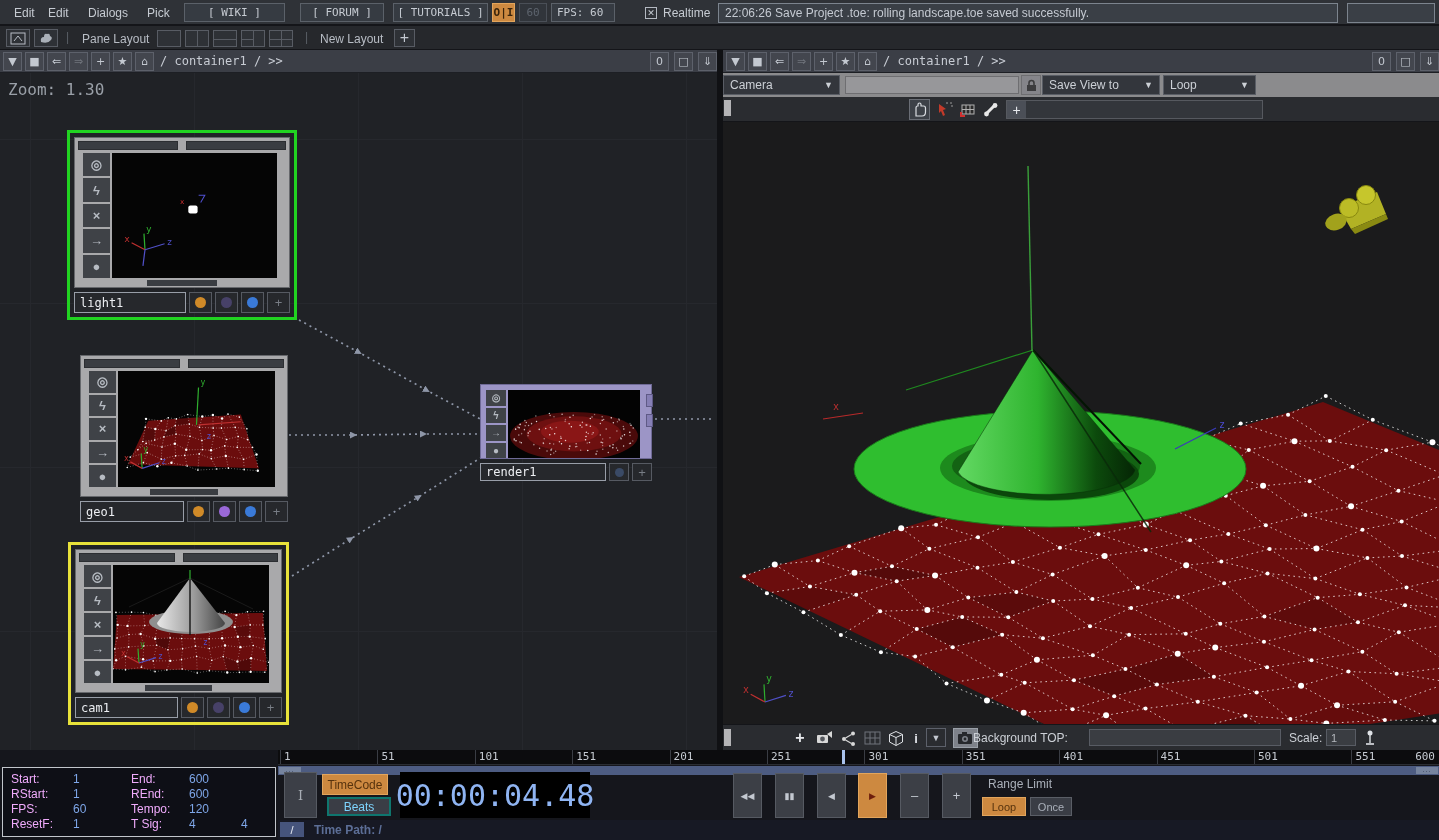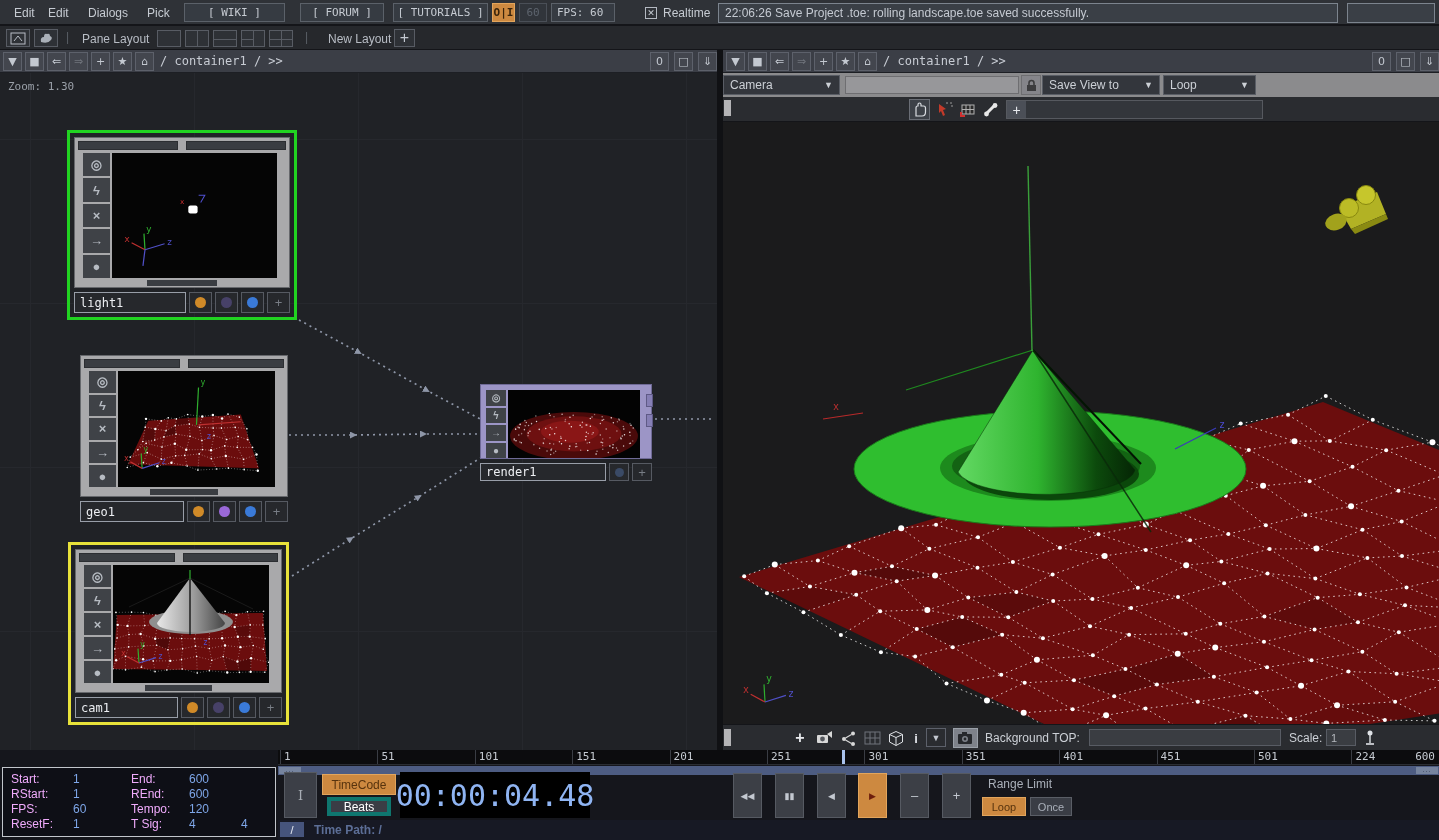--- a/index.html
+++ b/index.html
@@ -24,21 +24,21 @@
 
 .phdr{position:absolute;left:0;top:0;height:23px;width:100%;background:#3b3e46;border-bottom:1px solid #1d1f24}
 .pbtn{position:absolute;top:2px;width:19px;height:19px;background:#43464e;border:1px solid #5d616b;color:#c3c8d0;font-size:11px;display:flex;align-items:center;justify-content:center;font-family:"DejaVu Sans",sans-serif}
 .pbtn.dim{color:#70747c}
 .ppath{position:absolute;left:160px;top:4px;font-family:"DejaVu Sans Mono",monospace;font-size:12px;color:#c8ccd4}
 
 #leftpane{position:absolute;left:0;top:50px;width:717px;height:700px;background:#202226}
 #divider{position:absolute;left:717px;top:50px;width:6px;height:700px;background:#101114}
 #rightpane{position:absolute;left:723px;top:50px;width:716px;height:700px;background:#1b1b1c}
 #network{position:absolute;left:0;top:23px;width:717px;height:677px;background-color:#202226;background-image:linear-gradient(#26282d 1px,transparent 1px),linear-gradient(90deg,#26282d 1px,transparent 1px);background-size:164px 164px;background-position:30px 66px;overflow:hidden}
-#zoomlabel{position:absolute;left:8px;top:7px;font-family:"DejaVu Sans Mono",monospace;font-size:11px;color:#9aa0a8}
+#zoomlabel{position:absolute;left:8px;top:7px;font-family:"DejaVu Sans Mono",monospace;font-size:16px;color:#9aa0a8}
 #wires{position:absolute;left:0;top:0;pointer-events:none}
 
 .nodewrap{position:absolute;border:3px solid transparent;padding:4px;display:flex;flex-direction:column}
 .node{flex:1;background:#a9a9ab;border:1px solid #66686c;padding:3px 3px 0 3px;display:flex;flex-direction:column}
 .ntabs{display:flex;gap:8px;height:9px;margin-bottom:3px}
 .ntab{flex:1;background:#3a3d42;border:1px solid #2c2e32}
 .nbody{flex:1;display:flex;padding-left:5px}
 .nicons{width:27px;display:flex;flex-direction:column;gap:2px;margin-right:2px}
 .icell{flex:1;background:#3f4247;color:#b7bcc3;display:flex;align-items:center;justify-content:center;font-size:13px;font-weight:bold}
 .nview{flex:1;background:#060606;margin-right:9px;position:relative;overflow:hidden}
@@ -84,22 +84,22 @@
 .playhead{position:absolute;top:0;width:3px;height:15px;background:#a9c2ec}
 #hscroll{position:absolute;left:278px;top:16px;width:1161px;height:9px;background:#4d5c82}
 .grip{position:absolute;top:1px;width:22px;height:7px;background:#76849f;color:#2e3650;font-size:7px;line-height:6px;text-align:center;letter-spacing:1px}
 #infopanel{position:absolute;left:2px;top:17px;width:274px;height:70px;background:#0e0f16;border:1px solid #c2c6cc;padding:4px 0 0 8px}
 .inforow{height:15px;font-size:12px}
 .inforow .l{display:inline-block;color:#f0abfc}
 .inforow .v{display:inline-block;color:#7ea6e8}
 .l1{width:62px}.v1{width:58px}.l2{width:58px}.v2{width:52px}
 #ibutton{position:absolute;left:284px;top:22px;width:33px;height:46px;background:#3c3f47;border:1px solid #565a62;color:#a8adb5;font-family:"DejaVu Serif",serif;font-size:13px;display:flex;align-items:center;justify-content:center}
 .modebtn{position:absolute;font-size:12px;display:flex;align-items:center;justify-content:center}
-#timecodebtn{left:322px;top:24px;width:74px;height:21px;background:#cd8940;border:1px solid #e2a55c;color:#57330d}
-#beatsbtn{left:327px;top:47px;width:64px;height:19px;background:#3a3d45;border:4px solid #0f766e;color:#ffffff}
+#timecodebtn{left:322px;top:24px;width:66px;height:21px;background:#cd8940;border:1px solid #e2a55c;color:#57330d}
+#beatsbtn{left:327px;top:47px;width:64px;height:19px;background:#3a3d45;border:2px solid #0f766e;color:#7dd3fc}
 .bigdisplay{position:absolute;top:22px;height:46px;background:#000;color:#8fb4f2;font-family:"DejaVu Sans Mono",monospace;font-size:30px;display:flex;align-items:center;justify-content:center}
 .playbtn{position:absolute;top:23px;width:29px;height:45px;background:#3c3f46;border:1px solid #565a62;color:#c3c8d0;display:flex;align-items:center;justify-content:center;font-size:9px}
 .playbtn.on{background:#cd8940;border-color:#e2a55c;color:#6e1e0c}
 #rangelabel{position:absolute;left:988px;top:27px;font-size:12px;color:#aab0ba}
 .loopbtn{position:absolute;top:47px;height:19px;font-size:11px;display:flex;align-items:center;justify-content:center}
 #loopbtn{left:982px;width:44px;background:#cd8940;border:1px solid #e2a55c;color:#57330d}
 #oncebtn{left:1030px;width:42px;background:#3a3d45;border:1px solid #5a5e66;color:#aab0ba}
 #timepathbar{position:absolute;left:278px;top:70px;width:1161px;height:20px;background:#171924}
 #tpchip{position:absolute;left:2px;top:2px;width:24px;height:15px;background:#46547c;color:#e8ecf4;font-size:11px;display:flex;align-items:center;justify-content:center}
 #tplabel{position:absolute;left:36px;top:3px;font-size:12px;font-weight:bold;color:#5c6e96}
@@ -147,21 +147,21 @@
     </span>
   <span class="laybtn" style="left:241px">
       <span class="v"></span>
       <span class="hl"></span>
     </span>
   <span class="laybtn" style="left:269px">
       <span class="v"></span>
       <span class="h"></span>
     </span>
   <span class="tsep" style="left:305px">|</span>
-  <span class="tlabel" style="left:328px">New Layout</span>
+  <span class="tlabel" style="left:320px">New Layout</span>
   <span class="tbtn" style="left:394px;width:21px">+</span>
 </div>
 
 <div id="leftpane">
   <div class="phdr">
     <span class="pbtn" style="left:3px">▼</span>
     <span class="pbtn" style="left:25px">■</span>
     <span class="pbtn" style="left:47px">⇐</span>
     <span class="pbtn dim" style="left:69px">⇒</span>
     <span class="pbtn" style="left:91px">+</span>
@@ -1591,21 +1591,21 @@
     <span class="vpbtn" style="left:187px;top:4px;width:12px;height:18px;color:#dfe2e6;font-weight:bold;font-size:13px">i</span>
     <span class="ddmini" style="left:203px;top:3px">▼</span>
     <span class="dispbtn" style="left:230px;top:3px">
       <svg width="18" height="14">
           <rect x="1" y="3" width="14" height="10" rx="1" fill="#26282c"></rect>
           <rect x="5" y="1" width="5" height="3" fill="#26282c"></rect>
           <circle cx="8" cy="8" r="3" fill="#7e828a"></circle>
           <circle cx="8" cy="8" r="1.4" fill="#26282c"></circle>
         </svg>
     </span>
-    <span class="lbl" style="left:262px">Background TOP:</span>
+    <span class="lbl" style="left:250px">Background TOP:</span>
     <span class="infield" style="left:366px;width:192px"></span>
     <span class="lbl" style="left:566px">Scale:</span>
     <span class="infield" style="left:603px;width:30px">1</span>
     <span class="vpbtn" style="left:640px;top:3px;width:14px;height:20px">
       <svg width="12" height="18">
           <circle cx="6" cy="4" r="2.5" fill="#dfe2e6"></circle>
           <line x1="6" y1="6" x2="6" y2="14" stroke="#dfe2e6" stroke-width="1.4"></line>
           <line x1="2" y1="15" x2="10" y2="15" stroke="#dfe2e6" stroke-width="1.6"></line>
         </svg>
     </span>
@@ -1618,21 +1618,21 @@
       <span class="tick" style="left: 99.4px;">51</span>
       <span class="tick" style="left: 196.8px;">101</span>
       <span class="tick" style="left: 294.2px;">151</span>
       <span class="tick" style="left: 391.6px;">201</span>
       <span class="tick" style="left: 489px;">251</span>
       <span class="tick" style="left: 586.4px;">301</span>
       <span class="tick" style="left: 683.8px;">351</span>
       <span class="tick" style="left: 781.2px;">401</span>
       <span class="tick" style="left: 878.6px;">451</span>
       <span class="tick" style="left: 976px;">501</span>
-      <span class="tick" style="left: 1073.4px;">224</span>
+      <span class="tick" style="left: 1073.4px;">551</span>
       <span class="tick" style="right: 4px; border-left: none;">600</span>
       <div class="playhead" style="left: 563.6px;"></div>
     </div>
   <div id="hscroll">
     <span class="grip" style="left:1px">...</span>
     <span class="grip" style="right:1px">...</span>
   </div>
 
   <div id="infopanel">
     <div class="inforow"><span class="l l1">Start:</span><span class="v v1">1</span><span class="l l2">End:</span><span class="v v2">600</span></div>

